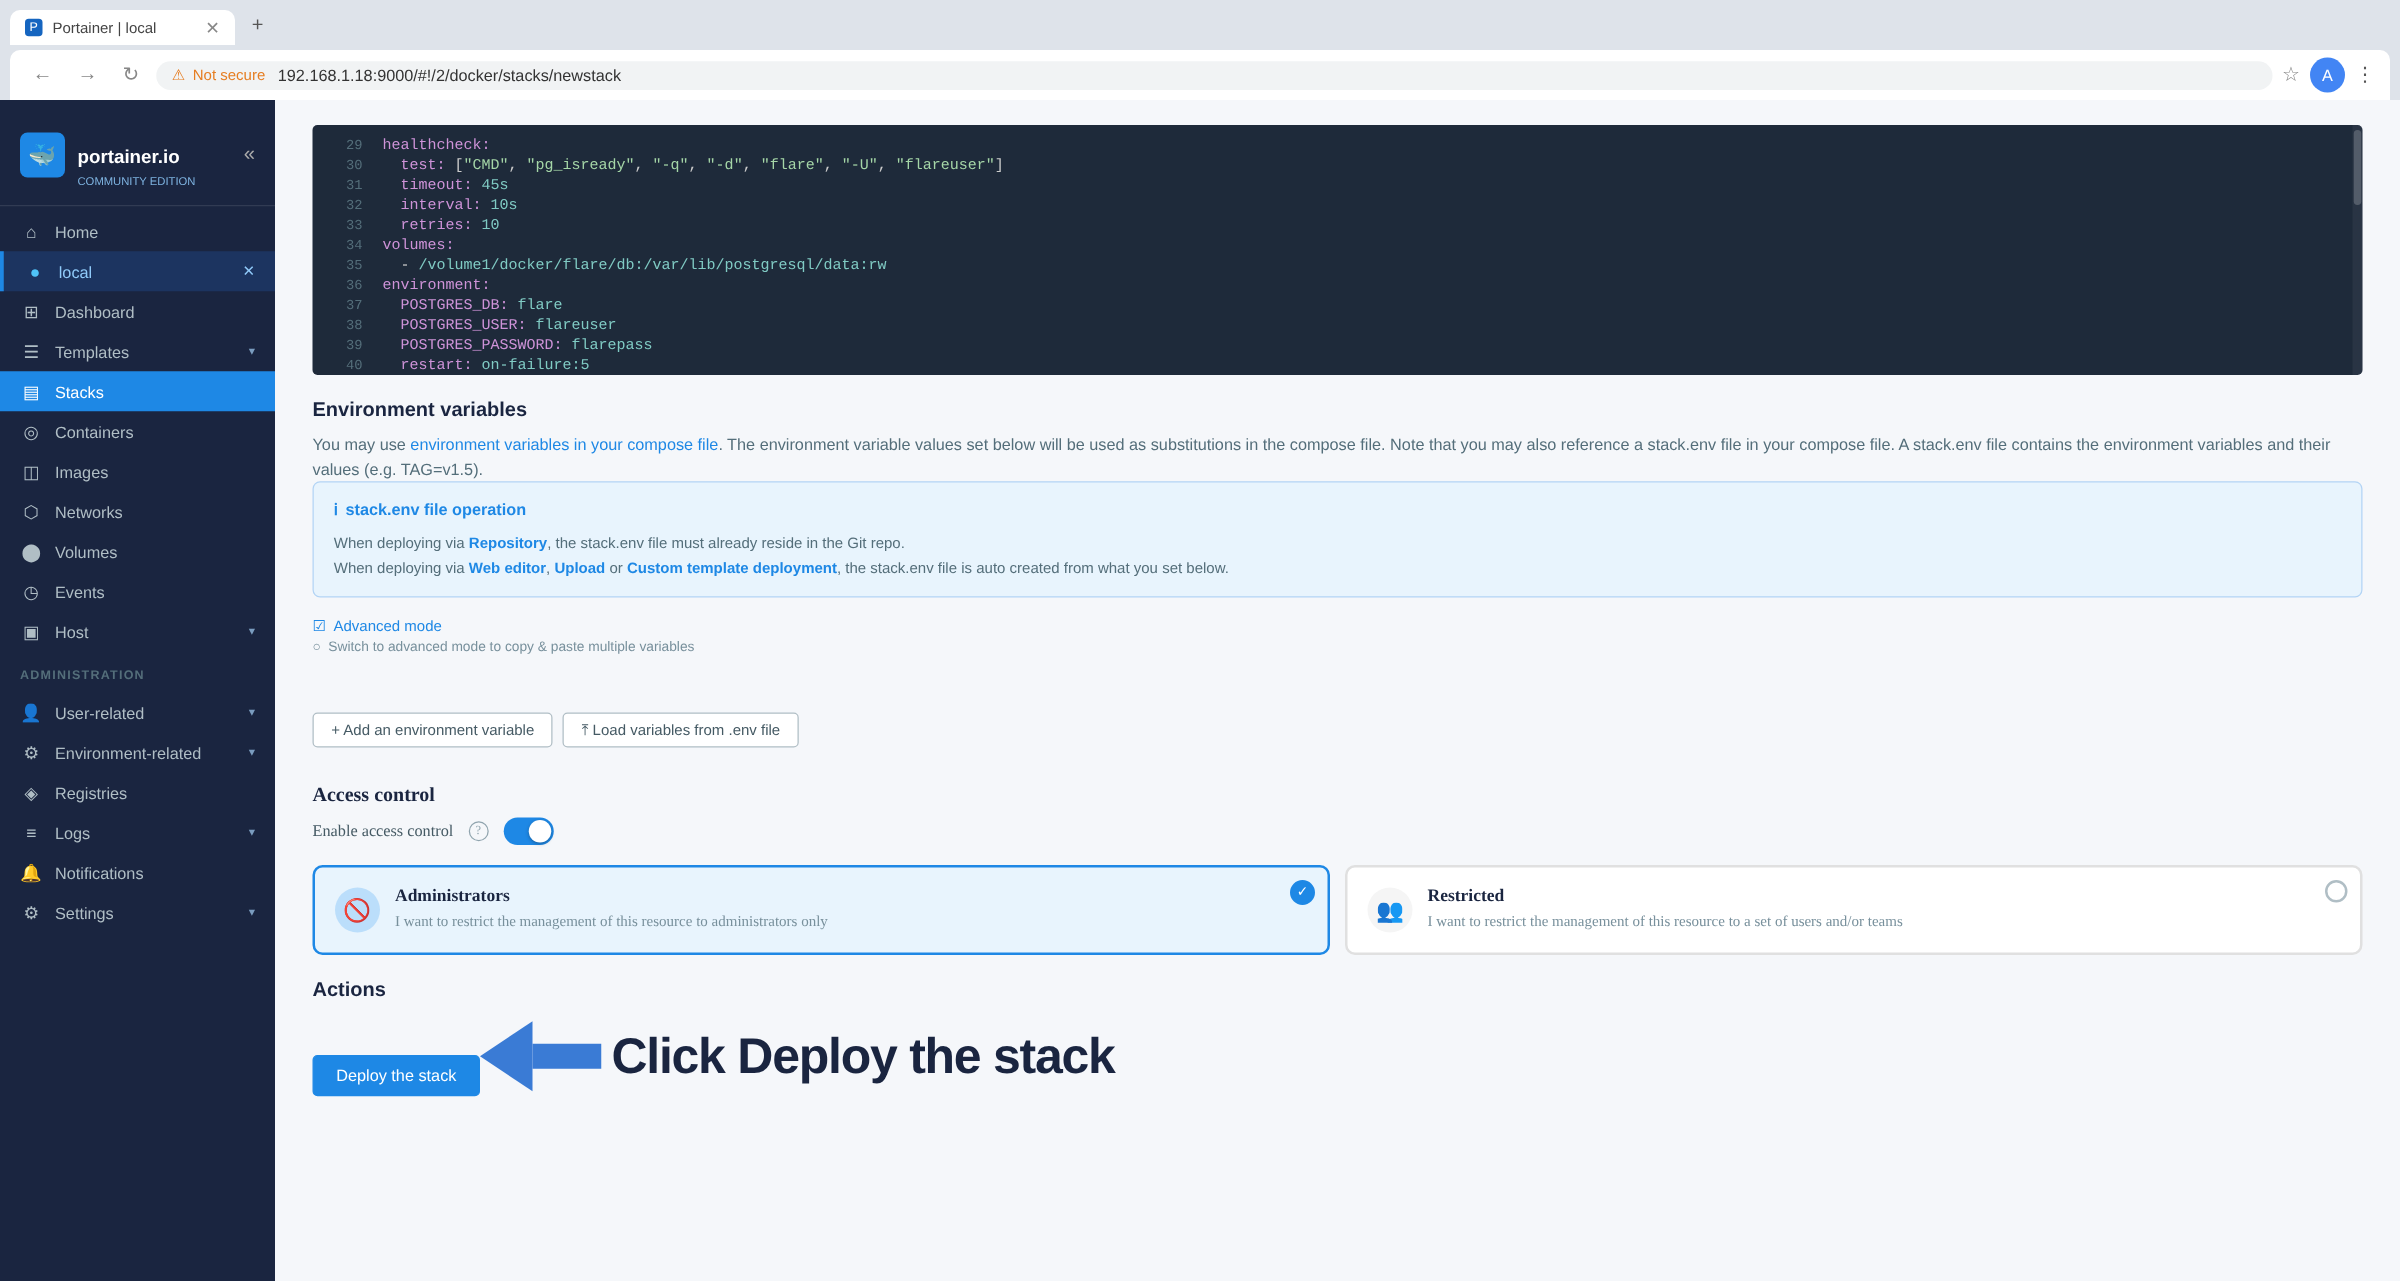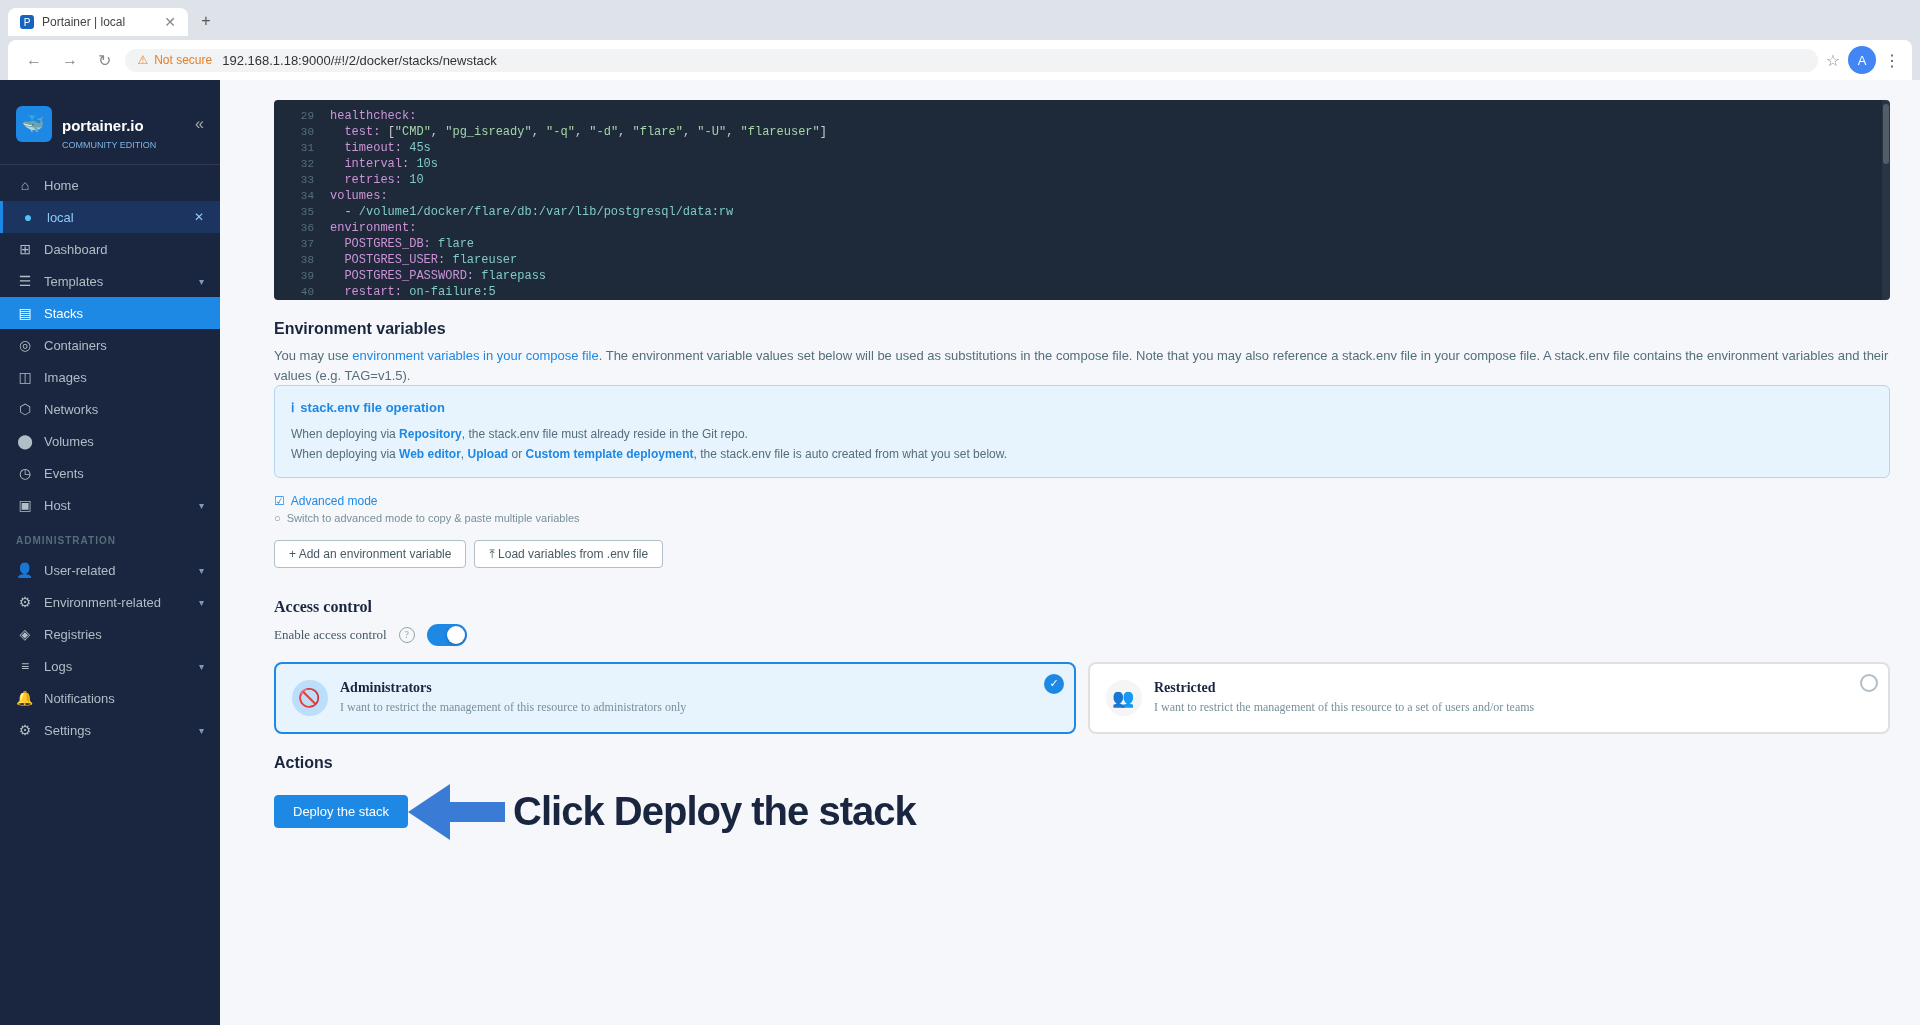--- a/index.html
+++ b/index.html
@@ -33,21 +33,21 @@
     .sidebar-item { display: flex; align-items: center; gap: 10px; padding: 8px 16px; cursor: pointer; font-size: 13px; color: #b0bec5; transition: background 0.15s; }
     .sidebar-item.active { background: #1e88e5; color: #fff; }
     .sidebar-item.endpoint { background: #1c3460; color: #90caf9; border-left: 3px solid #1e88e5; }
     .sidebar-item-icon { width: 18px; text-align: center; font-size: 14px; }
     .sidebar-item-label { flex: 1; }
     .sidebar-item-arrow { font-size: 10px; color: #7a9cbf; }
 
     .admin-label { padding: 10px 16px 4px; font-size: 10px; text-transform: uppercase; color: #546e7a; letter-spacing: 1px; font-weight: 600; }
 
     
-    .main { flex: 1; overflow-y: auto; background: #f5f7fa; padding-left: 24px; }
+    .main { flex: 1; overflow-y: auto; background: #f5f7fa; }
     .content { padding: 20px 30px; }
 
     
     .code-block { background: #1e2a3a; border-radius: 4px; padding: 8px 0; font-family: 'Courier New', monospace; font-size: 12px; margin-bottom: 20px; max-height: 200px; overflow-y: hidden; position: relative; }
     .code-line { display: flex; align-items: baseline; padding: 1px 12px; }
     .line-num { color: #546e7a; width: 28px; text-align: right; margin-right: 16px; font-size: 11px; flex-shrink: 0; }
     .code-key { color: #ce93d8; }
     .code-val { color: #80cbc4; }
     .code-str { color: #a5d6a7; }
     .code-punct { color: #ccc; }
@@ -64,21 +64,21 @@
     .info-box-title { color: #1e88e5; font-size: 13px; font-weight: 600; display: flex; align-items: center; gap: 6px; margin-bottom: 8px; }
     .info-box-body { font-size: 12px; color: #546e7a; line-height: 1.7; }
     .info-box-body strong { color: #1e88e5; }
 
     
     .advanced-mode { display: flex; align-items: center; gap: 6px; font-size: 12px; color: #1e88e5; cursor: pointer; margin-bottom: 4px; }
     .switch-text { display: flex; align-items: center; gap: 6px; font-size: 11px; color: #78909c; margin-bottom: 16px; }
 
     
     .btn-group { display: flex; gap: 8px; margin-bottom: 30px; }
-    .btn { padding: 6px 14px; border-radius: 4px; border: 1px solid #b0bec5; background: #fff; font-size: 12px; color: #455a64; cursor: pointer; display: flex; align-items: center; gap: 6px; }
+    .btn { padding: 6px 14px; border-radius: 4px; border: 1px solid #b0bec5; background: #fff; font-size: 12px; color: #455a64; cursor: pointer; display: flex; align-items: center; gap: 6px; margin-top: 30px; }
     .btn-primary { background: #1e88e5; color: #fff; border-color: #1e88e5; font-size: 13px; padding: 8px 18px; }
 
     
     .access-section { margin-bottom: 20px; font-family: Liberation Serif, serif; }
     .toggle-row { display: flex; align-items: center; gap: 12px; margin-bottom: 16px; font-size: 13px; color: #455a64; }
     .toggle { width: 40px; height: 22px; background: #1e88e5; border-radius: 11px; position: relative; cursor: pointer; }
     .toggle-knob { width: 18px; height: 18px; background: #fff; border-radius: 50%; position: absolute; top: 2px; right: 2px; box-shadow: 0 1px 3px rgba(0,0,0,0.3); }
     .help-icon { width: 16px; height: 16px; border-radius: 50%; border: 1px solid #90a4ae; display: inline-flex; align-items: center; justify-content: center; font-size: 10px; color: #90a4ae; cursor: pointer; }
 
     .access-cards { display: flex; gap: 12px; }

